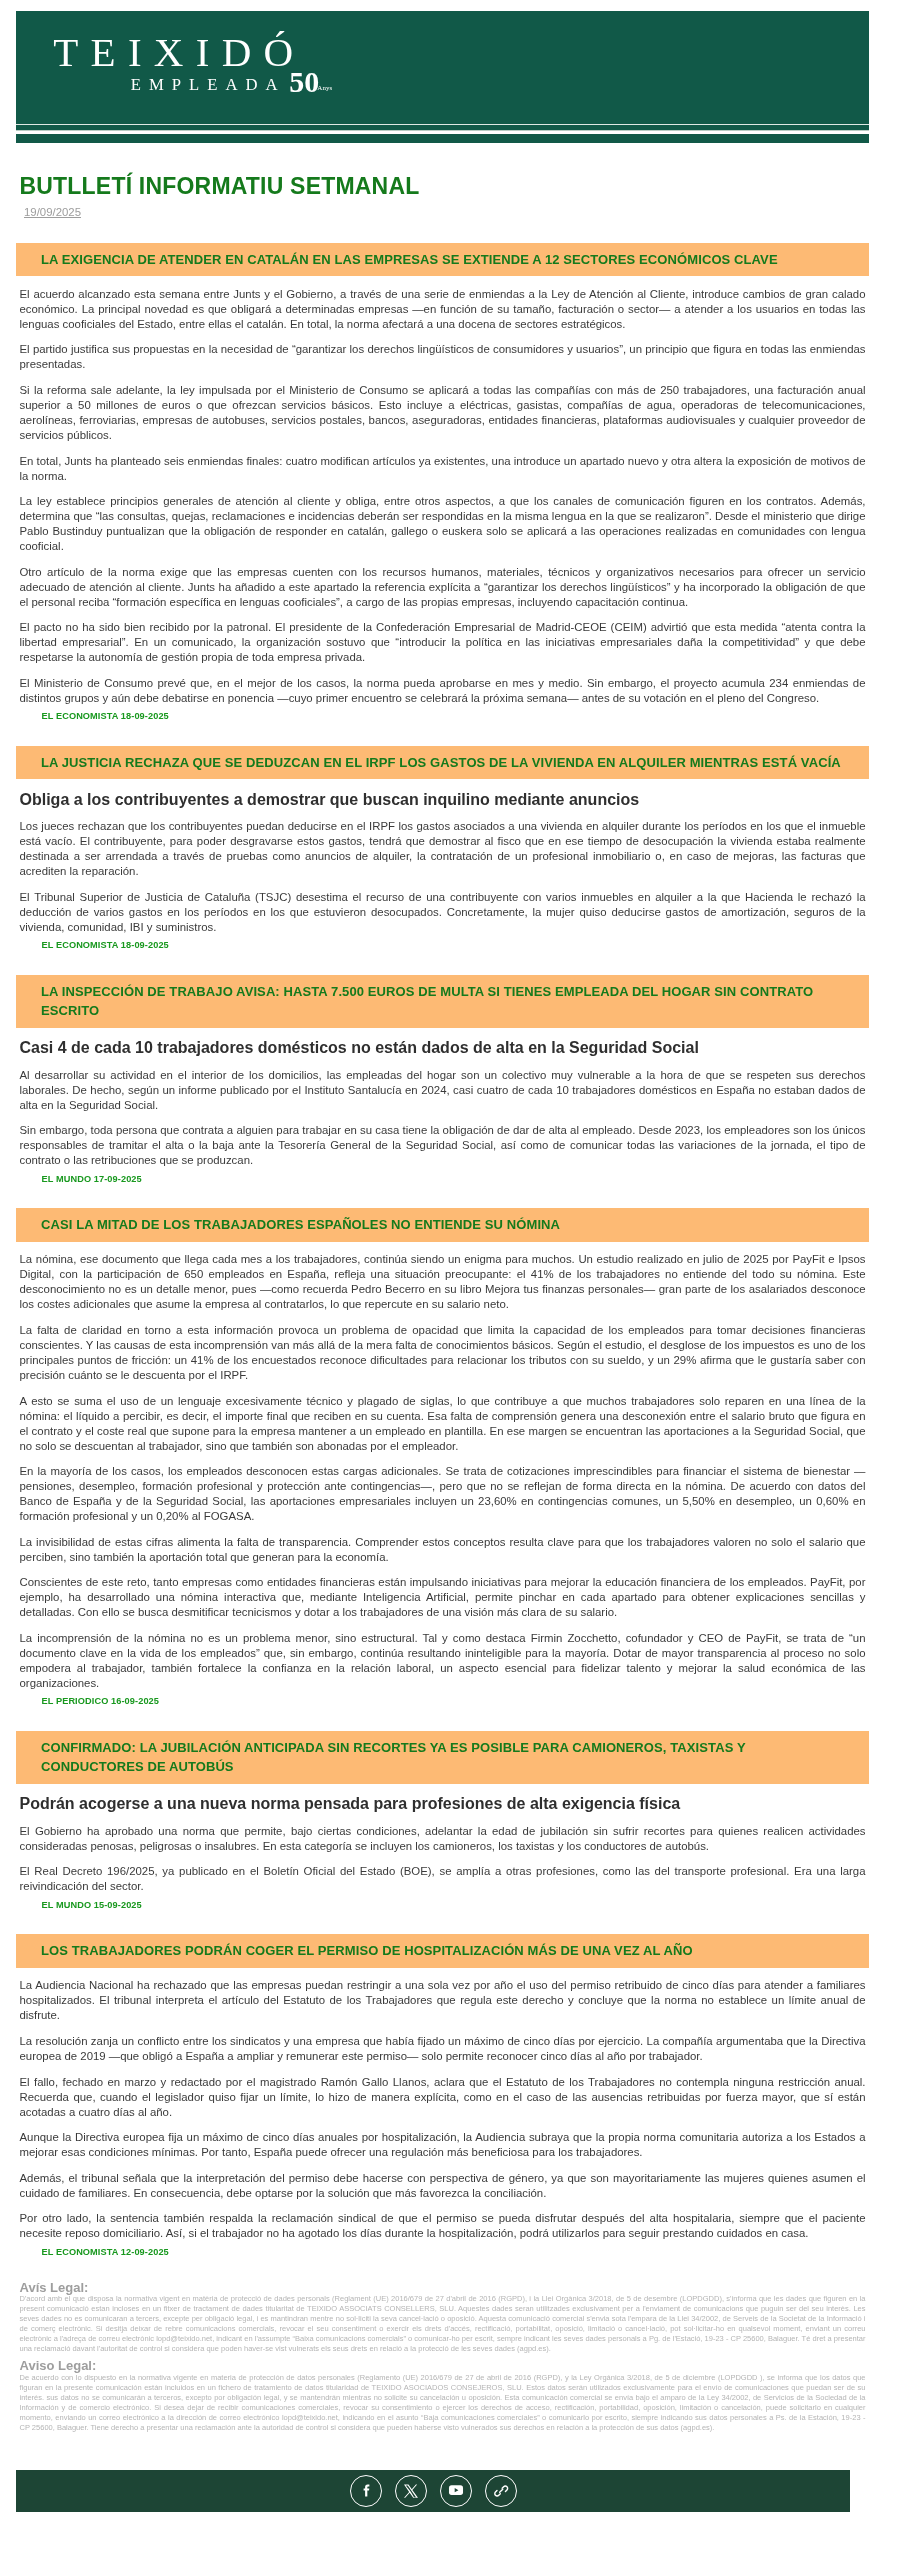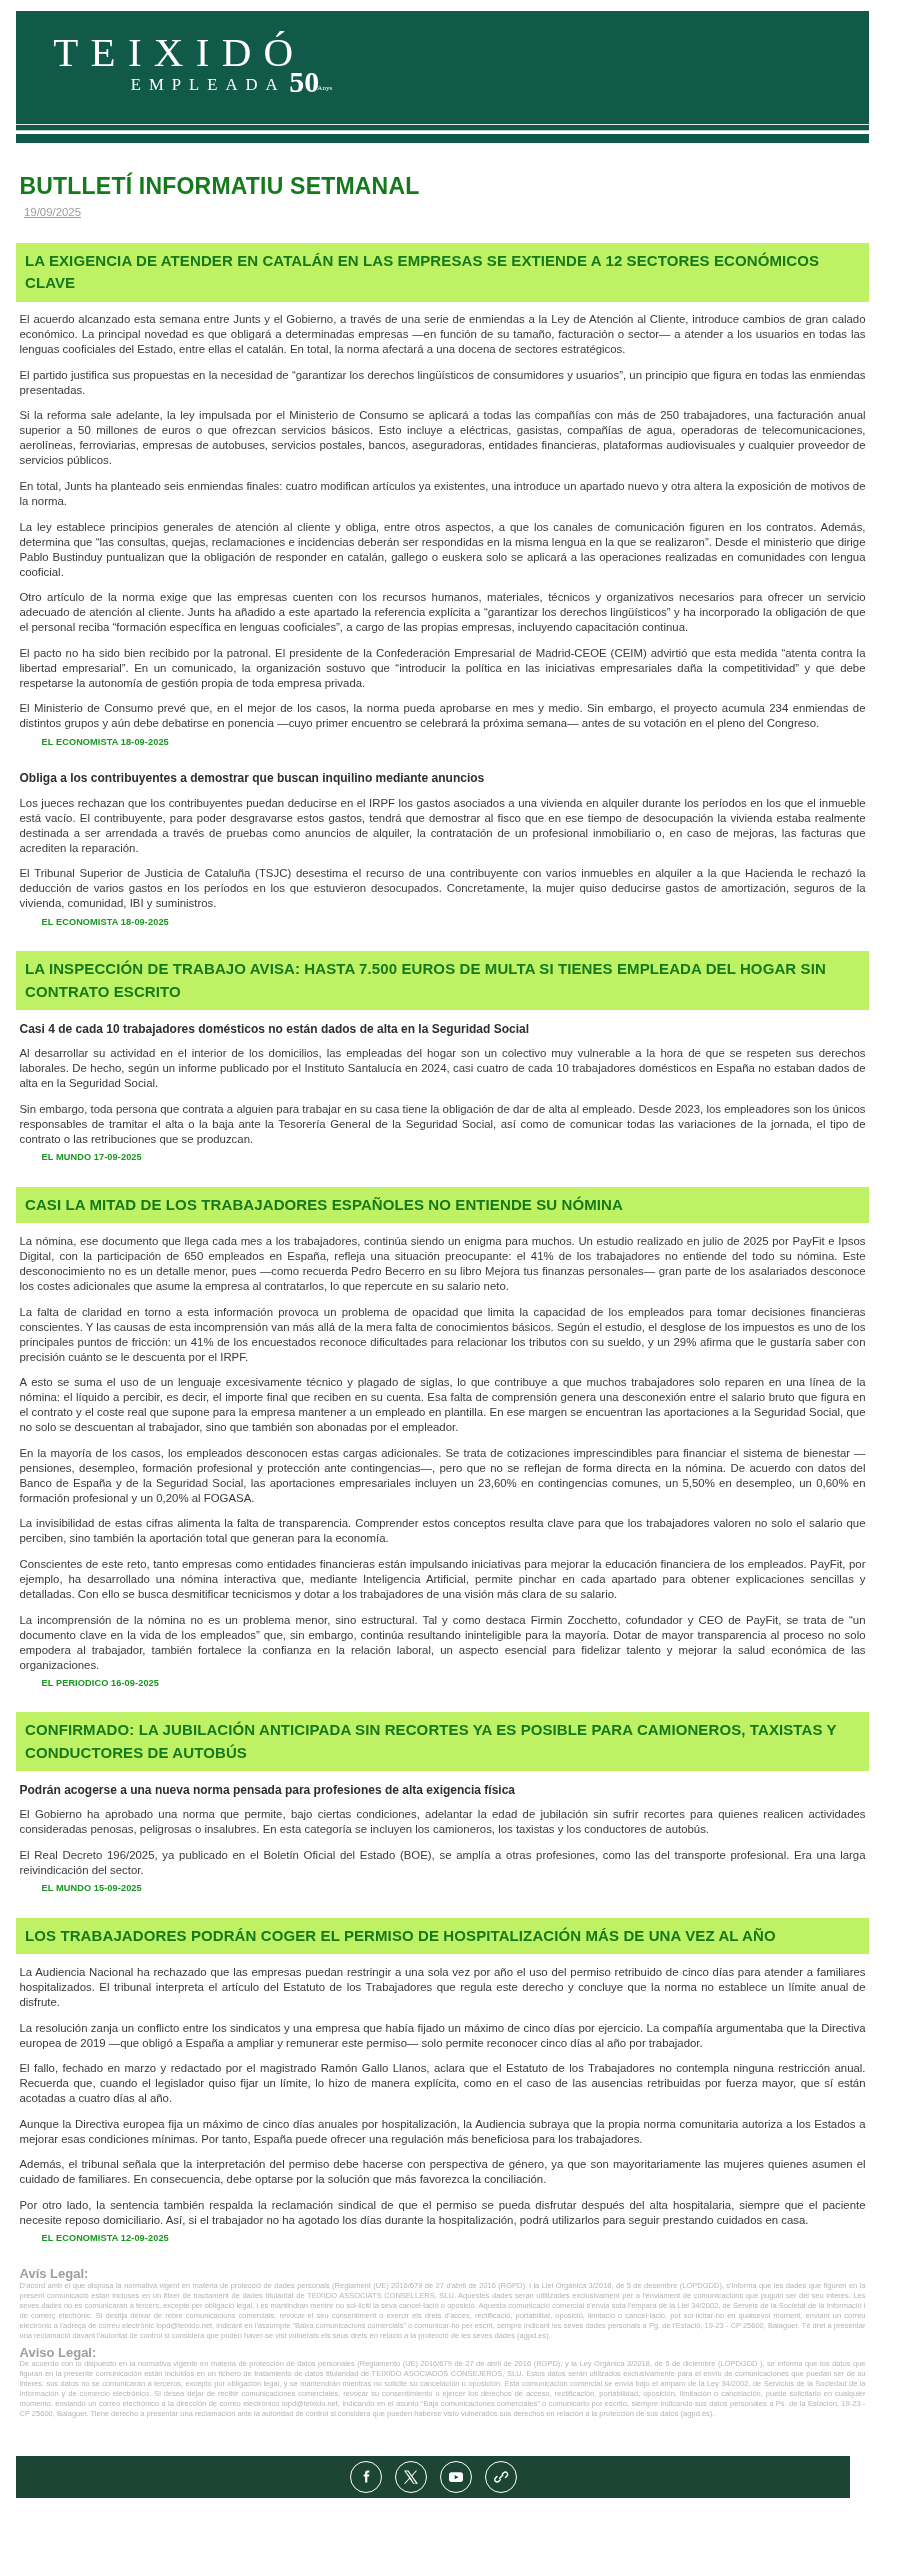--- a/index.html
+++ b/index.html
@@ -84,30 +84,30 @@
     margin-left: 8px;
     font-size: 11.4px;
     color: #9d9d9d;
     text-decoration: underline;
   }
 
   
   .sections { margin-top: 17.6px; }
   .news-section { margin-top: 24.6px; }
   .section-header {
-    background: #bef264;
+    background: #fdba74;
     color: #157a1c;
-    font-size: 15px;
+    font-size: 13px;
     font-weight: 700;
     line-height: 1.5;
-    padding: 7px 9px;
+    padding: 7px 25px;
     letter-spacing: 0.1px;
   }
   .section-subtitle {
-    font-size: 12px;
+    font-size: 16px;
     font-weight: 700;
     color: #2f2f2f;
     margin: 11.4px 3.5px 0 3.5px;
   }
   .body-paragraph {
     font-size: 11.4px;
     line-height: 15px;
     text-align: justify;
     color: #3a3a3a;
     margin: 10.6px 3.5px 0 3.5px;
@@ -193,20 +193,21 @@
         <p class="body-paragraph">El partido justifica sus propuestas en la necesidad de “garantizar los derechos lingüísticos de consumidores y usuarios”, un principio que figura en todas las enmiendas presentadas.</p>
         <p class="body-paragraph">Si la reforma sale adelante, la ley impulsada por el Ministerio de Consumo se aplicará a todas las compañías con más de 250 trabajadores, una facturación anual superior a 50 millones de euros o que ofrezcan servicios básicos. Esto incluye a eléctricas, gasistas, compañías de agua, operadoras de telecomunicaciones, aerolíneas, ferroviarias, empresas de autobuses, servicios postales, bancos, aseguradoras, entidades financieras, plataformas audiovisuales y cualquier proveedor de servicios públicos.</p>
         <p class="body-paragraph">En total, Junts ha planteado seis enmiendas finales: cuatro modifican artículos ya existentes, una introduce un apartado nuevo y otra altera la exposición de motivos de la norma.</p>
         <p class="body-paragraph">La ley establece principios generales de atención al cliente y obliga, entre otros aspectos, a que los canales de comunicación figuren en los contratos. Además, determina que “las consultas, quejas, reclamaciones e incidencias deberán ser respondidas en la misma lengua en la que se realizaron”. Desde el ministerio que dirige Pablo Bustinduy puntualizan que la obligación de responder en catalán, gallego o euskera solo se aplicará a las operaciones realizadas en comunidades con lengua cooficial.</p>
         <p class="body-paragraph">Otro artículo de la norma exige que las empresas cuenten con los recursos humanos, materiales, técnicos y organizativos necesarios para ofrecer un servicio adecuado de atención al cliente. Junts ha añadido a este apartado la referencia explícita a “garantizar los derechos lingüísticos” y ha incorporado la obligación de que el personal reciba “formación específica en lenguas cooficiales”, a cargo de las propias empresas, incluyendo capacitación continua.</p>
         <p class="body-paragraph">El pacto no ha sido bien recibido por la patronal. El presidente de la Confederación Empresarial de Madrid-CEOE (CEIM) advirtió que esta medida “atenta contra la libertad empresarial”. En un comunicado, la organización sostuvo que “introducir la política en las iniciativas empresariales daña la competitividad” y que debe respetarse la autonomía de gestión propia de toda empresa privada.</p>
         <p class="body-paragraph">El Ministerio de Consumo prevé que, en el mejor de los casos, la norma pueda aprobarse en mes y medio. Sin embargo, el proyecto acumula 234 enmiendas de distintos grupos y aún debe debatirse en ponencia —cuyo primer encuentro se celebrará la próxima semana— antes de su votación en el pleno del Congreso.</p>
         <div class="source-line">EL ECONOMISTA 18-09-2025</div>
       </section>
       <section class="news-section">
+        <div class="section-header">LA JUSTICIA RECHAZA QUE SE DEDUZCAN EN EL IRPF LOS GASTOS DE LA VIVIENDA EN ALQUILER MIENTRAS ESTÁ VACÍA</div>
         <div class="section-subtitle">Obliga a los contribuyentes a demostrar que buscan inquilino mediante anuncios</div>
         <p class="body-paragraph">Los jueces rechazan que los contribuyentes puedan deducirse en el IRPF los gastos asociados a una vivienda en alquiler durante los períodos en los que el inmueble está vacío. El contribuyente, para poder desgravarse estos gastos, tendrá que demostrar al fisco que en ese tiempo de desocupación la vivienda estaba realmente destinada a ser arrendada a través de pruebas como anuncios de alquiler, la contratación de un profesional inmobiliario o, en caso de mejoras, las facturas que acrediten la reparación.</p>
         <p class="body-paragraph">El Tribunal Superior de Justicia de Cataluña (TSJC) desestima el recurso de una contribuyente con varios inmuebles en alquiler a la que Hacienda le rechazó la deducción de varios gastos en los períodos en los que estuvieron desocupados. Concretamente, la mujer quiso deducirse gastos de amortización, seguros de la vivienda, comunidad, IBI y suministros.</p>
         <div class="source-line">EL ECONOMISTA 18-09-2025</div>
       </section>
       <section class="news-section">
         <div class="section-header">LA INSPECCIÓN DE TRABAJO AVISA: HASTA 7.500 EUROS DE MULTA SI TIENES EMPLEADA DEL HOGAR SIN CONTRATO ESCRITO</div>
         <div class="section-subtitle">Casi 4 de cada 10 trabajadores domésticos no están dados de alta en la Seguridad Social</div>
         <p class="body-paragraph">Al desarrollar su actividad en el interior de los domicilios, las empleadas del hogar son un colectivo muy vulnerable a la hora de que se respeten sus derechos laborales. De hecho, según un informe publicado por el Instituto Santalucía en 2024, casi cuatro de cada 10 trabajadores domésticos en España no estaban dados de alta en la Seguridad Social.</p>
         <p class="body-paragraph">Sin embargo, toda persona que contrata a alguien para trabajar en su casa tiene la obligación de dar de alta al empleado. Desde 2023, los empleadores son los únicos responsables de tramitar el alta o la baja ante la Tesorería General de la Seguridad Social, así como de comunicar todas las variaciones de la jornada, el tipo de contrato o las retribuciones que se produzcan.</p>

